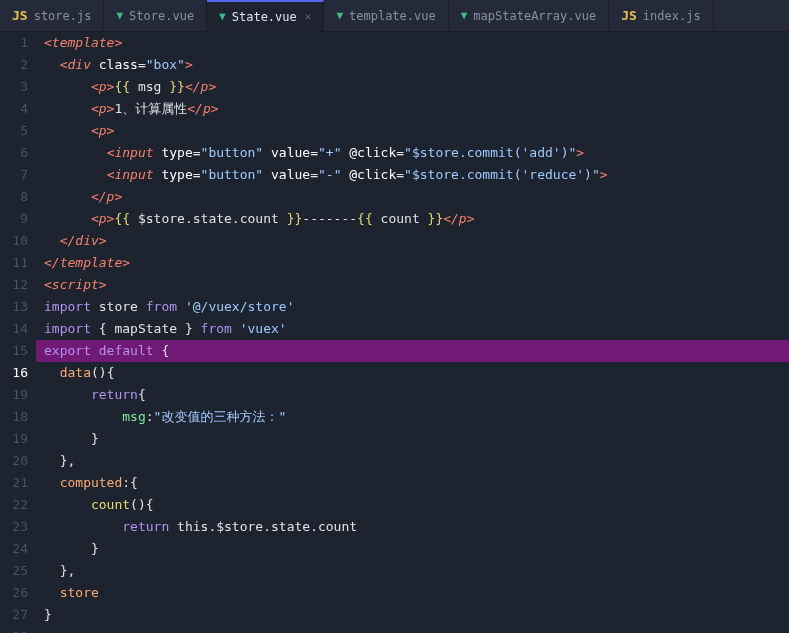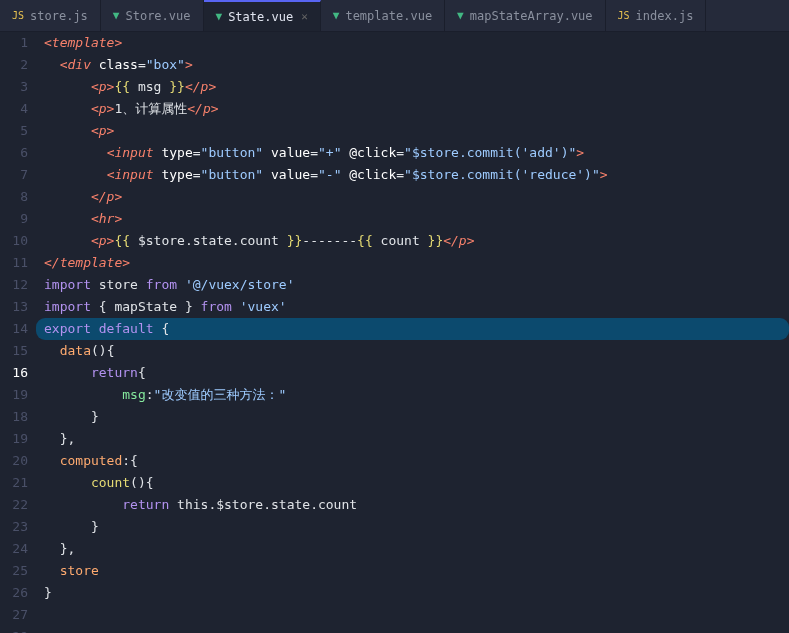--- a/index.html
+++ b/index.html
@@ -31,21 +31,21 @@
       border-right: 1px solid #1a1e2b;
       cursor: pointer;
       white-space: nowrap;
       background: #252a3a;
     }
     .tab.active {
       background: #1e2330;
       color: #e0e4ef;
       border-top: 2px solid #5865f2;
     }
-    .tab-icon-js { color: #e8c250; font-size: 10px; font-weight: normal; }
+    .tab-icon-js { color: #e8c250; font-size: 13px; font-weight: bold; }
     .tab-icon-vue { color: #42b883; font-size: 11px; }
     .tab-close {
       font-size: 11px;
       color: #666;
       margin-left: 2px;
     }
 
     
     .editor-area {
       display: flex;
@@ -97,22 +97,21 @@
     .c-purple { color: #b392f0; }      
     .c-yellow { color: #e6db74; }      
     .c-green { color: #85e89d; }       
     .c-white { color: #e1e4e8; }        
     .c-orange { color: #ffab70; }      
     .c-bracket { color: #e1e4e8; }
     .c-mustache { color: #e6db74; }
 
     
     .cursor-line {
-      background: #0c4a6e;
-      border-radius: 9px;
+      background: #701a75;
     }
   </style>
 </head>
 <body>
 
 <div class="tab-bar">
   <div class="tab">
     <span class="tab-icon-js">JS</span>
     <span>store.js</span>
   </div>
@@ -183,27 +182,28 @@
     <span class="code-line">      <span class="c-tag">&lt;p&gt;</span><span class="c-white">1、计算属性</span><span class="c-tag">&lt;/p&gt;</span></span>
 
     <span class="code-line">      <span class="c-tag">&lt;p&gt;</span></span>
 
     <span class="code-line">        <span class="c-tag">&lt;input </span><span class="c-attr">type</span><span class="c-white">=</span><span class="c-string">"button"</span><span class="c-attr"> value</span><span class="c-white">=</span><span class="c-string">"+"</span><span class="c-attr"> @click</span><span class="c-white">=</span><span class="c-string">"$store.commit('add')"</span><span class="c-tag">&gt;</span></span>
 
     <span class="code-line">        <span class="c-tag">&lt;input </span><span class="c-attr">type</span><span class="c-white">=</span><span class="c-string">"button"</span><span class="c-attr"> value</span><span class="c-white">=</span><span class="c-string">"-"</span><span class="c-attr"> @click</span><span class="c-white">=</span><span class="c-string">"$store.commit('reduce')"</span><span class="c-tag">&gt;</span></span>
 
     <span class="code-line">      <span class="c-tag">&lt;/p&gt;</span></span>
 
-    <span class="code-line">      <span class="c-tag">&lt;hr&gt;</span></span>
 
     <span class="code-line">      <span class="c-tag">&lt;p&gt;</span><span class="c-mustache">{{</span><span class="c-white"> $store.state.count </span><span class="c-mustache">}}</span><span class="c-white">-------</span><span class="c-mustache">{{</span><span class="c-white"> count </span><span class="c-mustache">}}</span><span class="c-tag">&lt;/p&gt;</span></span>
 
+    <span class="code-line">  <span class="c-tag">&lt;/div&gt;</span></span>
 
     <span class="code-line"><span class="c-tag">&lt;/template&gt;</span></span>
 
+    <span class="code-line"><span class="c-tag">&lt;script&gt;</span></span>
 
     <span class="code-line"><span class="c-purple">import</span><span class="c-white"> store </span><span class="c-purple">from</span><span class="c-white"> </span><span class="c-string">'@/vuex/store'</span></span>
 
     <span class="code-line"><span class="c-purple">import</span><span class="c-white"> </span><span class="c-bracket">{</span><span class="c-white"> mapState </span><span class="c-bracket">}</span><span class="c-white"> </span><span class="c-purple">from</span><span class="c-white"> </span><span class="c-string">'vuex'</span></span>
 
     <span class="code-line cursor-line"><span class="c-purple">export default</span><span class="c-white"> </span><span class="c-bracket">{</span></span>
 
     <span class="code-line">  <span class="c-orange">data</span><span class="c-white">()</span><span class="c-bracket">{</span></span>
 
     <span class="code-line">      <span class="c-purple">return</span><span class="c-bracket">{</span></span>

